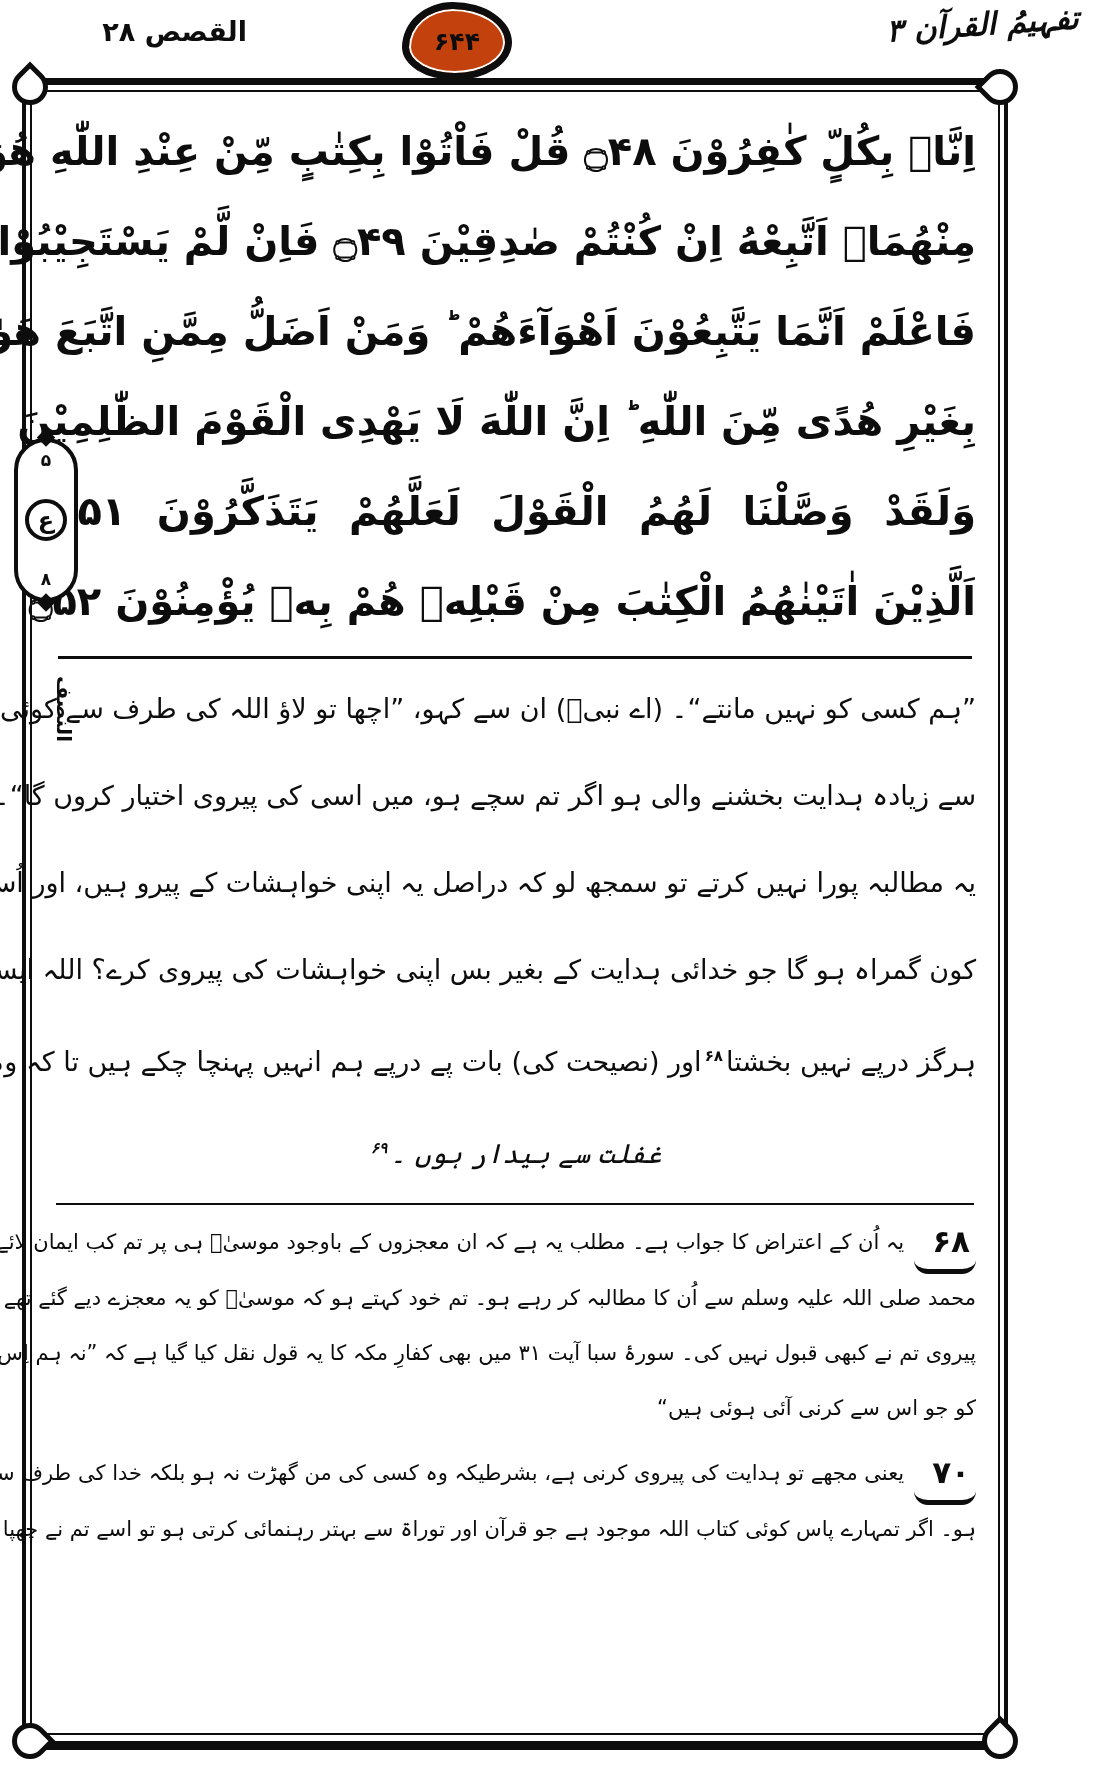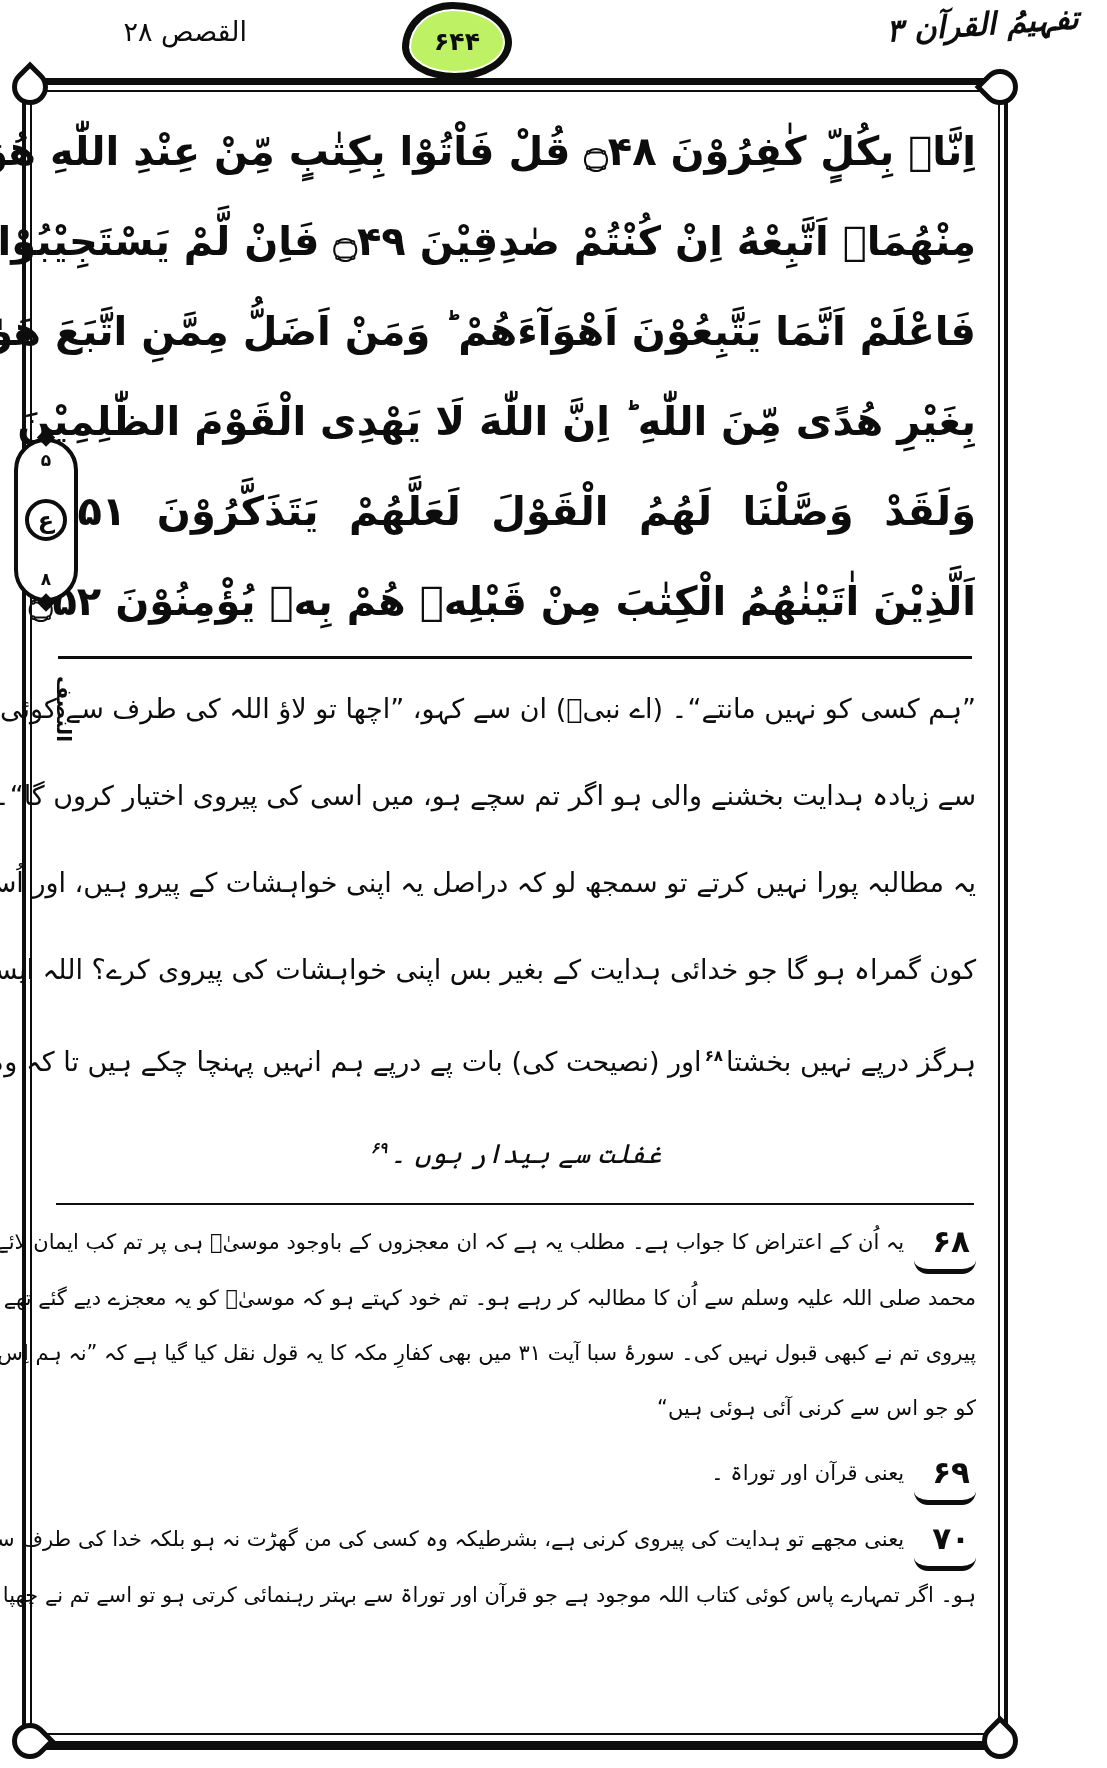--- a/index.html
+++ b/index.html
@@ -11,29 +11,29 @@
   }
   
   .header{position:absolute;top:0;left:0;width:1107px;height:72px;}
   .book-title{
     position:absolute;top:6px;right:28px;
     font-size:31px;font-weight:bold;font-style:italic;
     transform:rotate(-4deg);white-space:nowrap;
   }
   .page-medallion{
     position:absolute;top:2px;left:402px;width:96px;height:64px;
-    border:7px solid #0d0d0d;background:#bef264;
+    border:7px solid #0d0d0d;background:#c2410c;
     border-radius:46% 54% 52% 48% / 58% 52% 48% 42%;
     display:flex;align-items:center;justify-content:center;
     font-size:25px;font-weight:bold;
     box-shadow:0 0 0 2px #fff inset;
   }
   .surah-title{
     position:absolute;top:16px;right:860px;
-    font-size:27px;font-weight:normal;white-space:nowrap;
+    font-size:27px;font-weight:bold;white-space:nowrap;
   }
   
   .frame{
     position:absolute;top:78px;right:99px;left:22px;height:1672px;
     border:4px solid #0d0d0d;border-top-width:7px;border-bottom-width:9px;
     background:#fff;box-sizing:border-box;
   }
   .frame-inner{
     position:absolute;top:5px;bottom:6px;left:4px;right:4px;
     border:2px solid #0d0d0d;
@@ -144,23 +144,20 @@
 
     <div class="footnotes">
 
       <div class="fn-line first">
         <span class="fn-marker">۶۸</span><span>یہ اُن کے اعتراض کا جواب ہے۔ مطلب یہ ہے کہ ان معجزوں کے باوجود موسیٰؑ ہی پر تم کب ایمان لائے تھے جو اب</span>
       </div>
       <div class="fn-line">محمد صلی اللہ علیہ وسلم سے اُن کا مطالبہ کر رہے ہو۔ تم خود کہتے ہو کہ موسیٰؑ کو یہ معجزے دیے گئے تھے۔ مگر پھر بھی ان کو نبی مان کر ان کی</div>
       <div class="fn-line">پیروی تم نے کبھی قبول نہیں کی۔ سورۂ سبا آیت ۳۱ میں بھی کفارِ مکہ کا یہ قول نقل کیا گیا ہے کہ ”نہ ہم اِس قرآن کو مانیں گے نہ اُن کتابوں</div>
       <div class="fn-line">کو جو اس سے کرنی آئی ہوئی ہیں“</div>
 
-      <div class="fn-line first">
-        <span class="fn-marker">۶۹</span><span>یعنی قرآن اور توراۃ ۔</span>
-      </div>
 
       <div class="fn-line first">
         <span class="fn-marker">۷۰</span><span>یعنی مجھے تو ہدایت کی پیروی کرنی ہے، بشرطیکہ وہ کسی کی من گھڑت نہ ہو بلکہ خدا کی طرف سے حقیقی ہدایت</span>
       </div>
       <div class="fn-line">ہو۔ اگر تمہارے پاس کوئی کتاب اللہ موجود ہے جو قرآن اور توراۃ سے بہتر رہنمائی کرتی ہو تو اسے تم نے چھپا کیوں رکھا ہے؟</div>
 
     </div>
   </div>
 </div>
 

